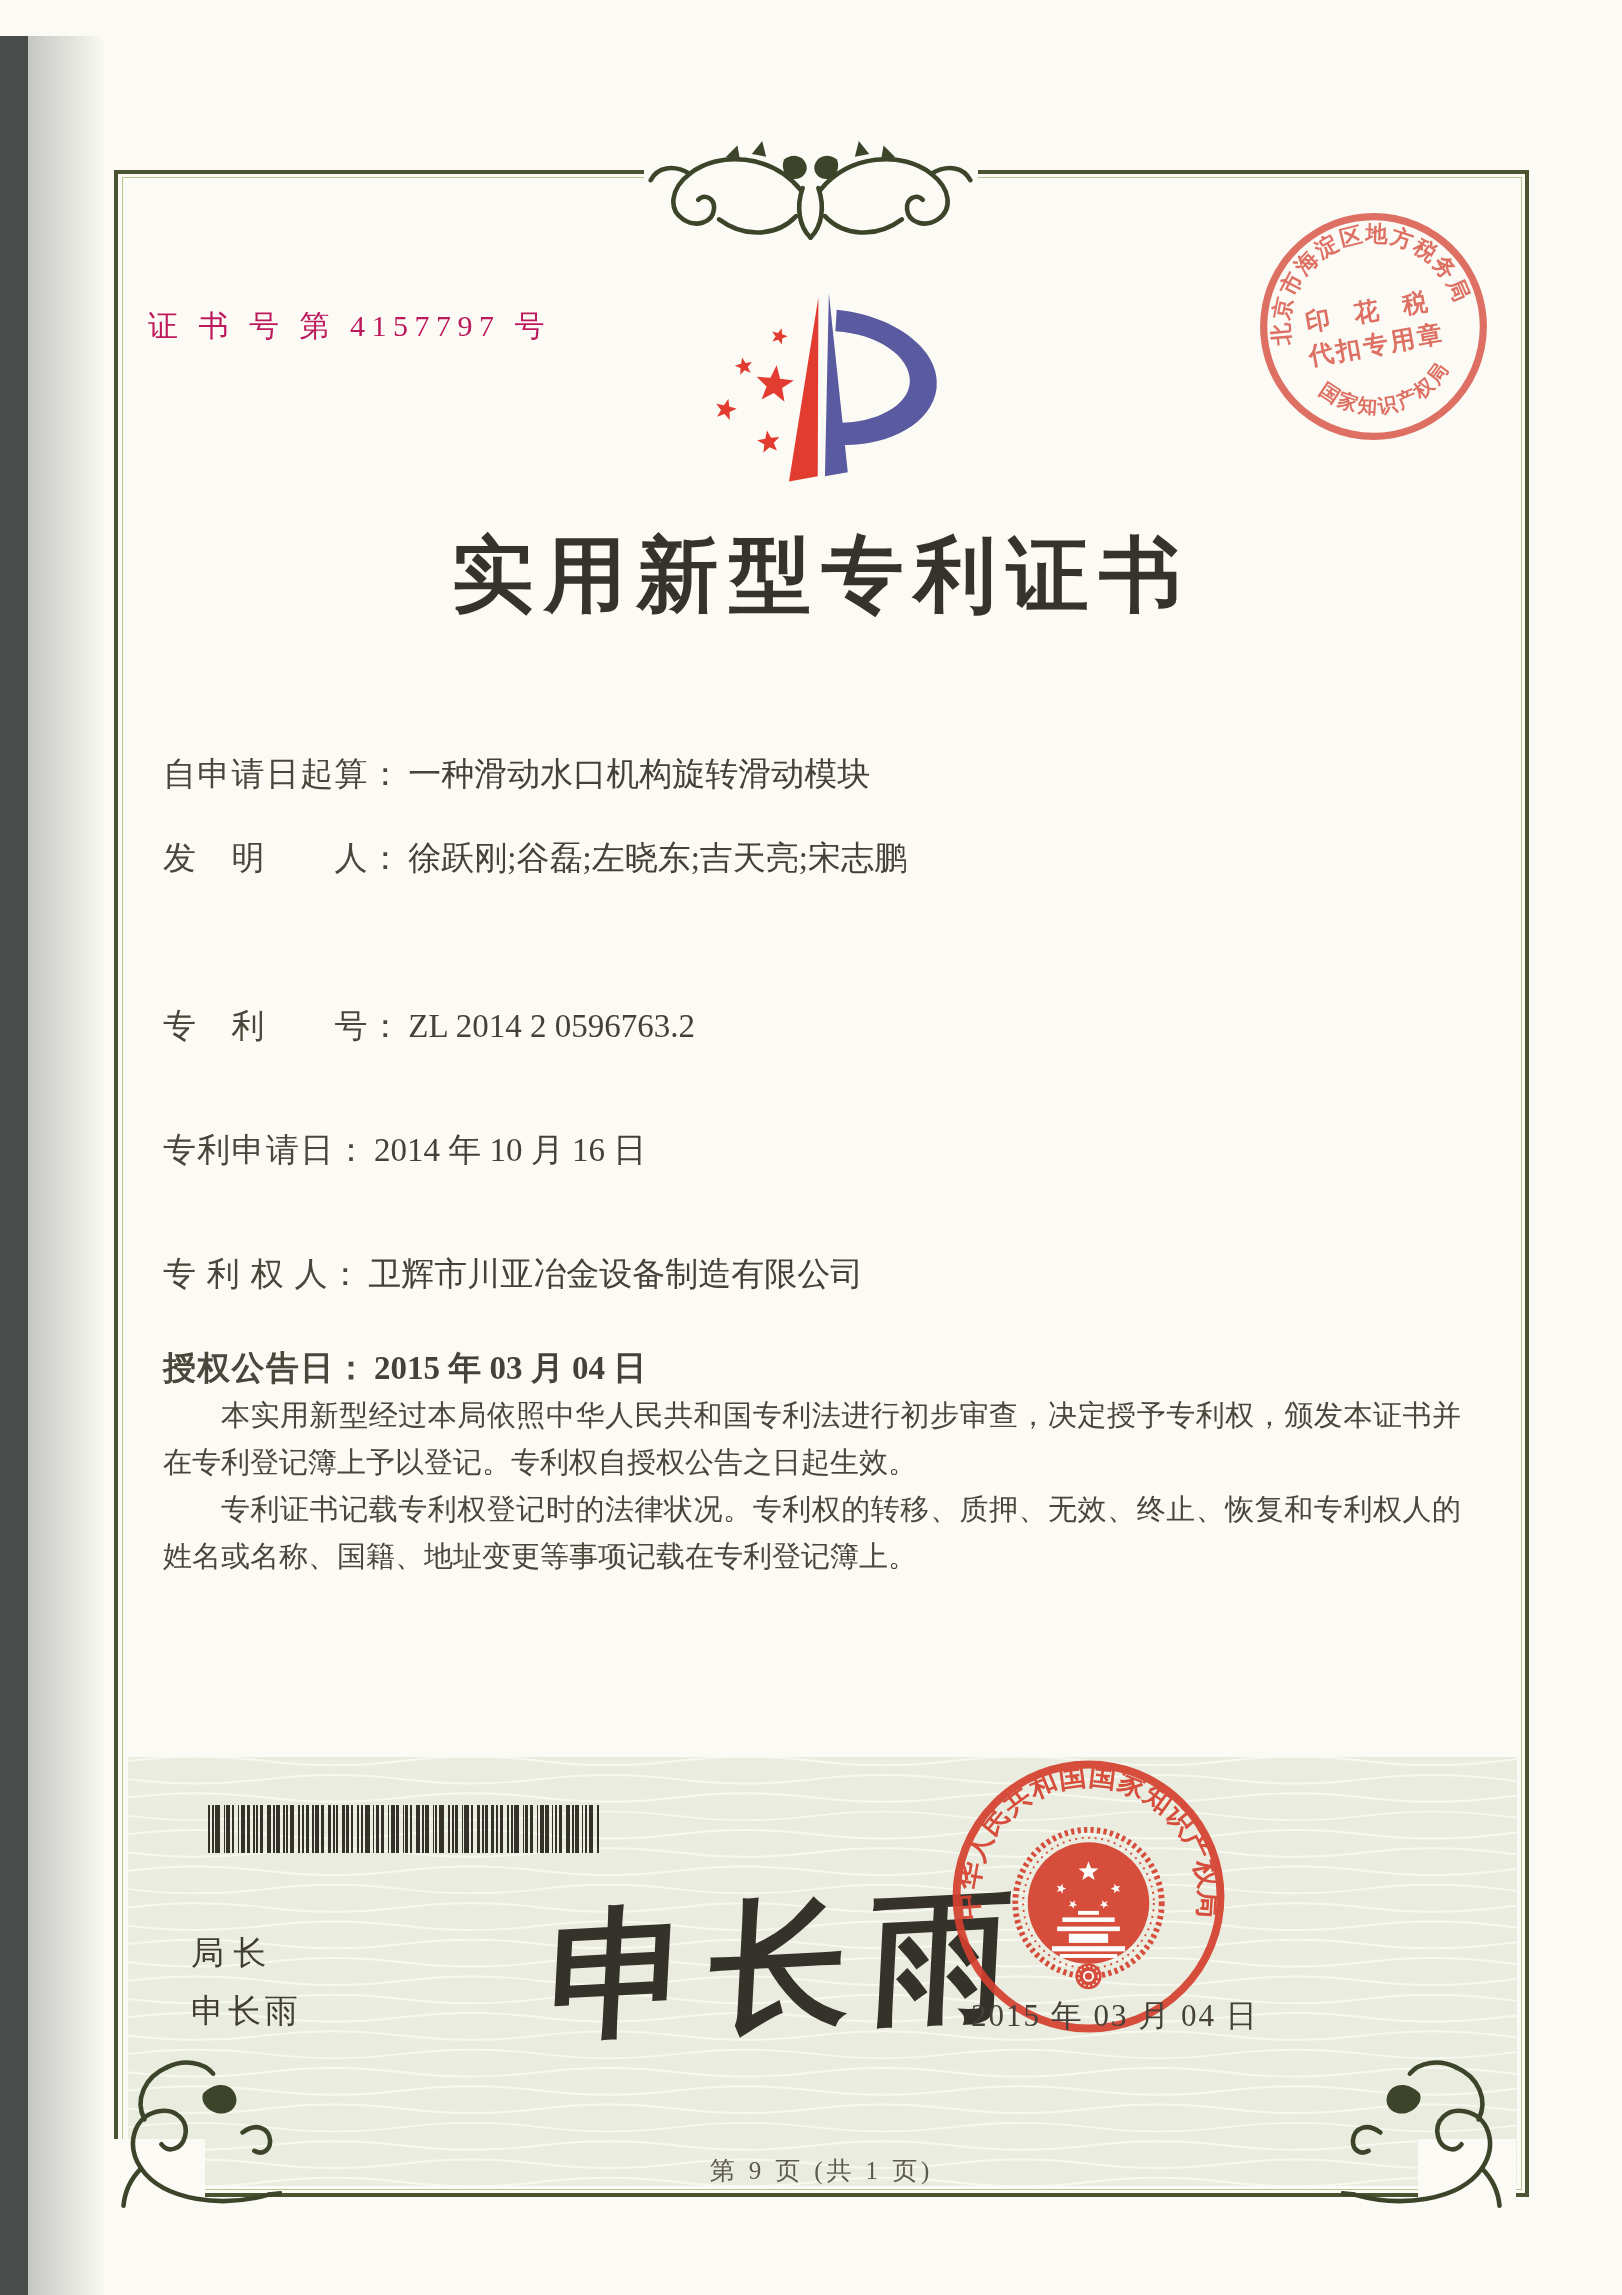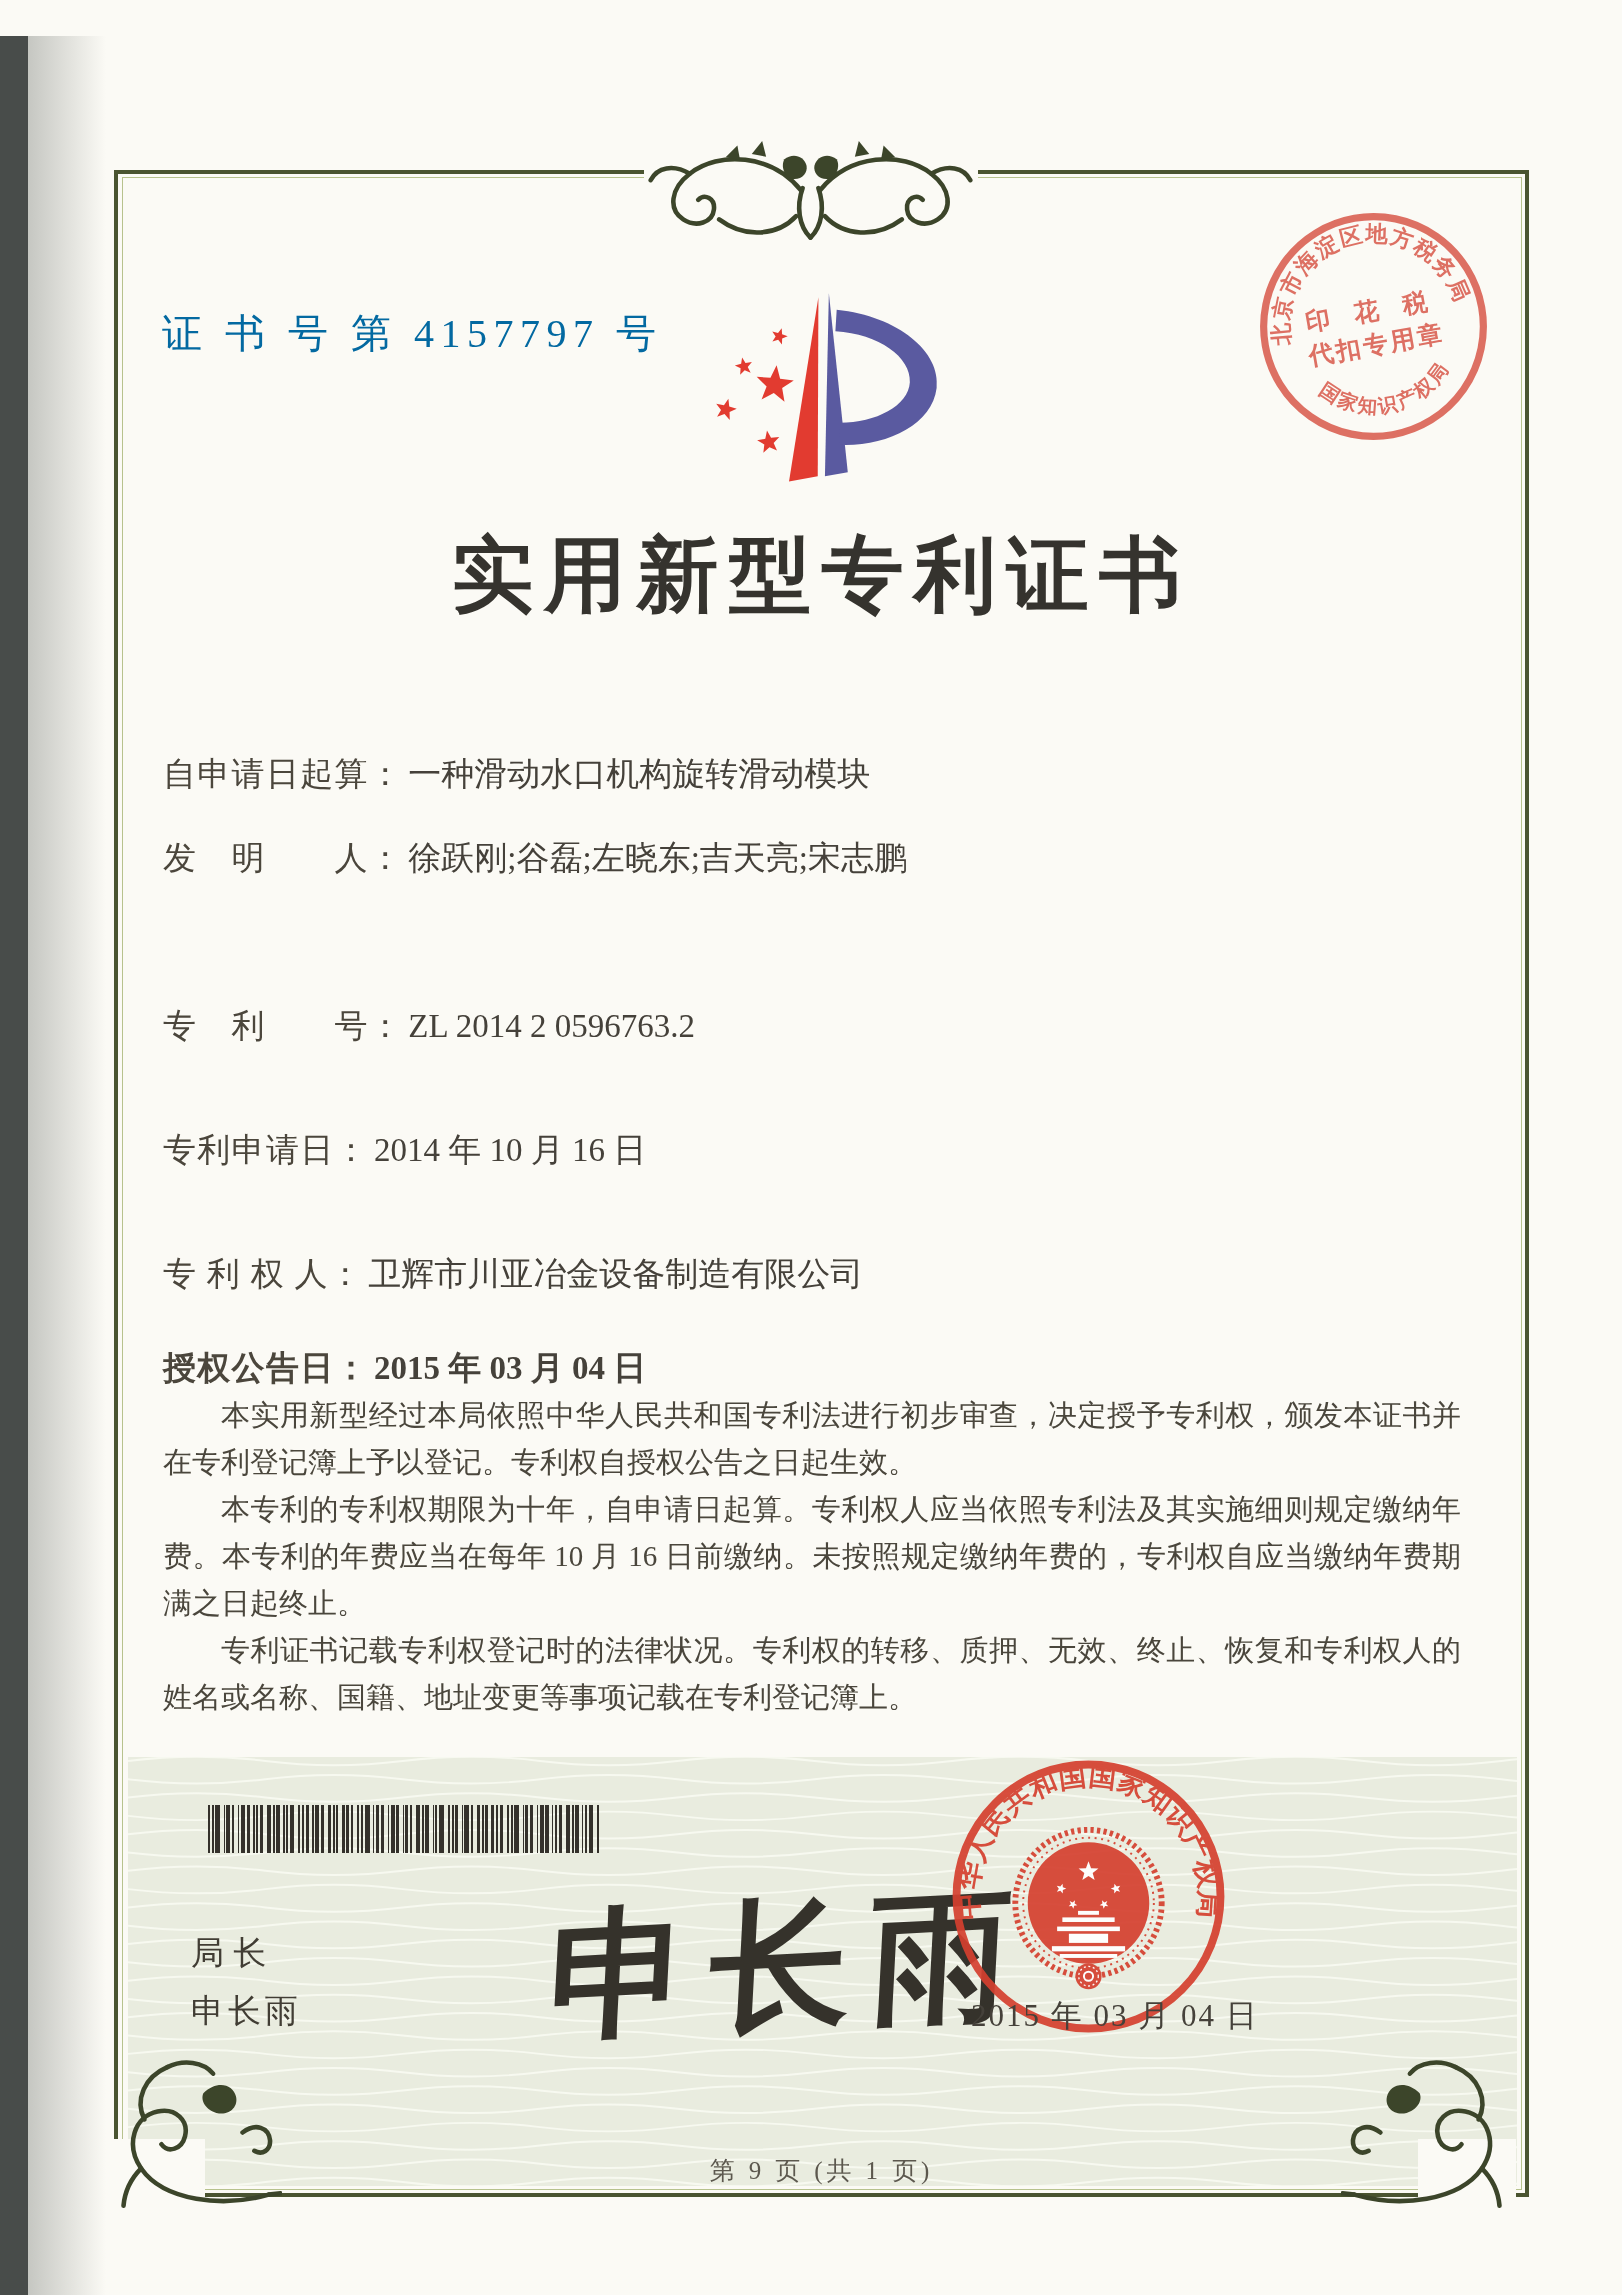--- a/index.html
+++ b/index.html
@@ -8,21 +8,21 @@
   .abs{position:absolute;}
   
   .scan-strip{left:0;top:36px;width:27.5px;height:2260px;background:#484c4a;}
   .scan-fade{left:27.5px;top:36px;width:78px;height:2260px;
              background:linear-gradient(90deg,rgba(110,115,110,.38),rgba(110,115,110,0));}
   
   .frame-outer{left:114px;top:170px;width:1415px;height:2027px;border:4.6px solid #4a5430;box-sizing:border-box;}
   .frame-inner{left:122px;top:177px;width:1400px;height:2013px;border:1.3px solid #b7c28d;box-sizing:border-box;}
   .backing{background:#fbfaf5;}
   
-  .cert-no{left:162px;top:306px;font-size:40px;letter-spacing:6.5px;color:#0369a1;}
+  .cert-no{left:148px;top:306px;font-size:30px;letter-spacing:6.5px;color:#be185d;}
   .title{left:114px;top:521px;width:1415px;text-align:center;font-size:82px;font-weight:600;
          letter-spacing:10.5px;color:#35332e;}
   .field-row{left:163px;font-size:33px;color:#4b463c;white-space:nowrap;}
   .field-row .lab{letter-spacing:1.3px;}
   .field-row .val{margin-left:5.2px;color:#45413a;}
   .paras{left:163px;top:1392px;width:1298px;font-size:29px;line-height:47px;color:#4a463c;text-align:justify;}
   .paras p{margin:0;text-indent:58px;}
   .barcode{left:208px;top:1805px;width:408px;height:48px;display:flex;align-items:stretch;}
   .barcode div{background:#34312b;height:100%;}
   .director-title{left:191px;top:1931px;font-size:33px;letter-spacing:9.2px;color:#413d34;}
@@ -152,21 +152,20 @@
   </div>
   <div class="abs field-row z4" style="top:1252px;">
     <span class="lab">专 利 权 人：</span><span class="val">卫辉市川亚冶金设备制造有限公司</span>
   </div>
   <div class="abs field-row z4" style="top:1346px;font-weight:bold;">
     <span class="lab">授权公告日：</span><span class="val">2015 年 03 月 04 日</span>
   </div>
 
   <div class="abs paras z4">
     <p>本实用新型经过本局依照中华人民共和国专利法进行初步审查，决定授予专利权，颁发本证书并在专利登记簿上予以登记。专利权自授权公告之日起生效。</p>
-    <p>本专利的专利权期限为十年，自申请日起算。专利权人应当依照专利法及其实施细则规定缴纳年费。本专利的年费应当在每年 10 月 16 日前缴纳。未按照规定缴纳年费的，专利权自应当缴纳年费期满之日起终止。</p>
     <p>专利证书记载专利权登记时的法律状况。专利权的转移、质押、无效、终止、恢复和专利权人的姓名或名称、国籍、地址变更等事项记载在专利登记簿上。</p>
   </div>
 
   <div class="abs barcode z4">
       <div style="width: 2px; margin-right: 2px;"></div>
       <div style="width: 2px; margin-right: 1.3px;"></div>
       <div style="width: 5.2px; margin-right: 3.3px;"></div>
       <div style="width: 1.3px; margin-right: 1.3px;"></div>
       <div style="width: 3.3px; margin-right: 2px;"></div>
       <div style="width: 2.6px; margin-right: 3.9px;"></div>

